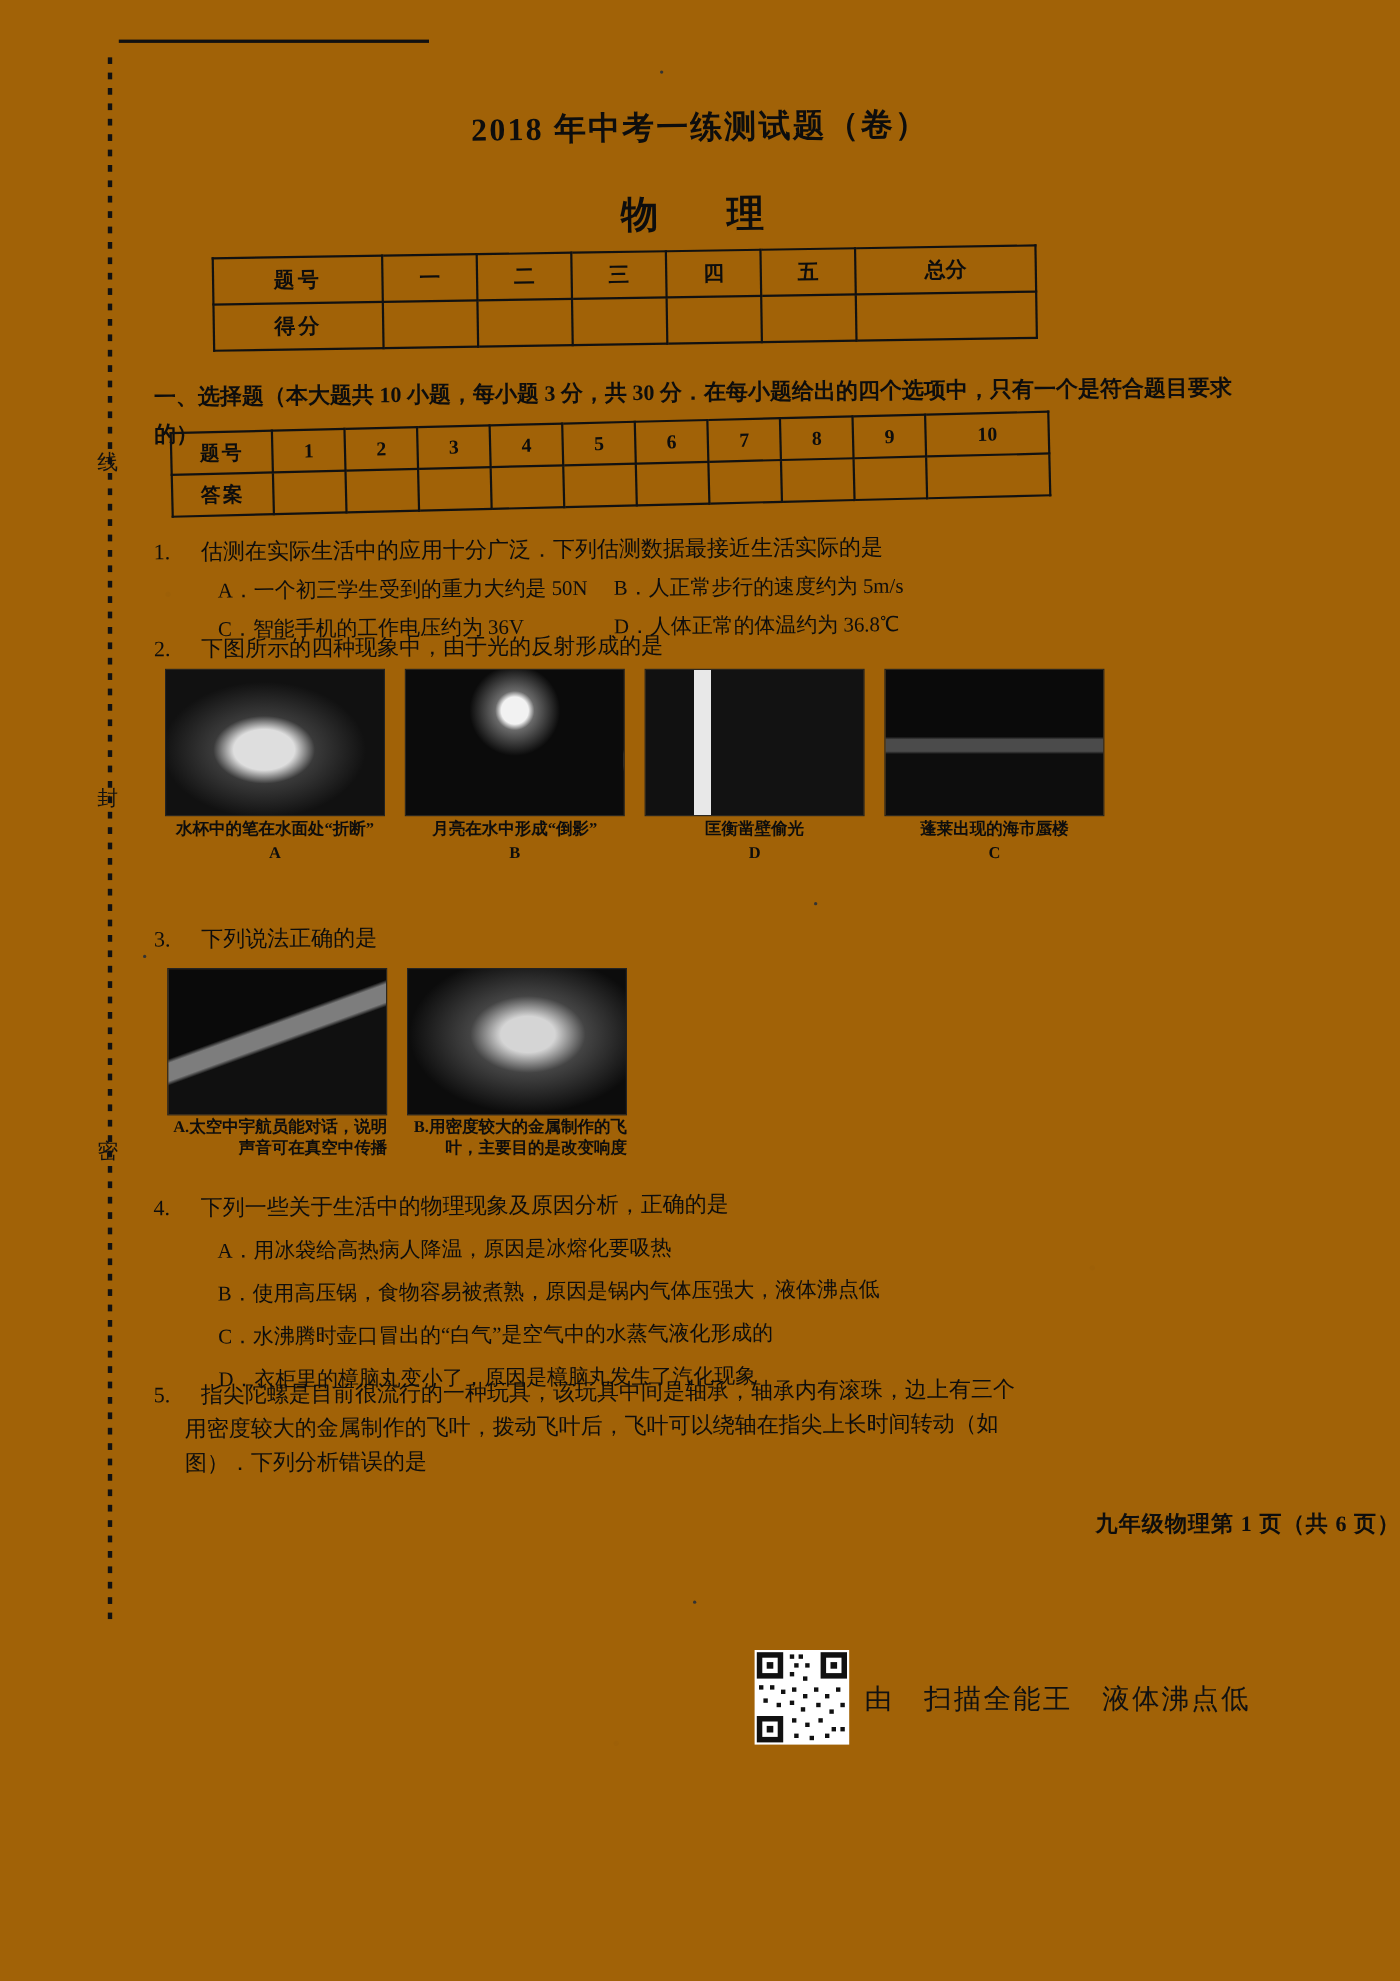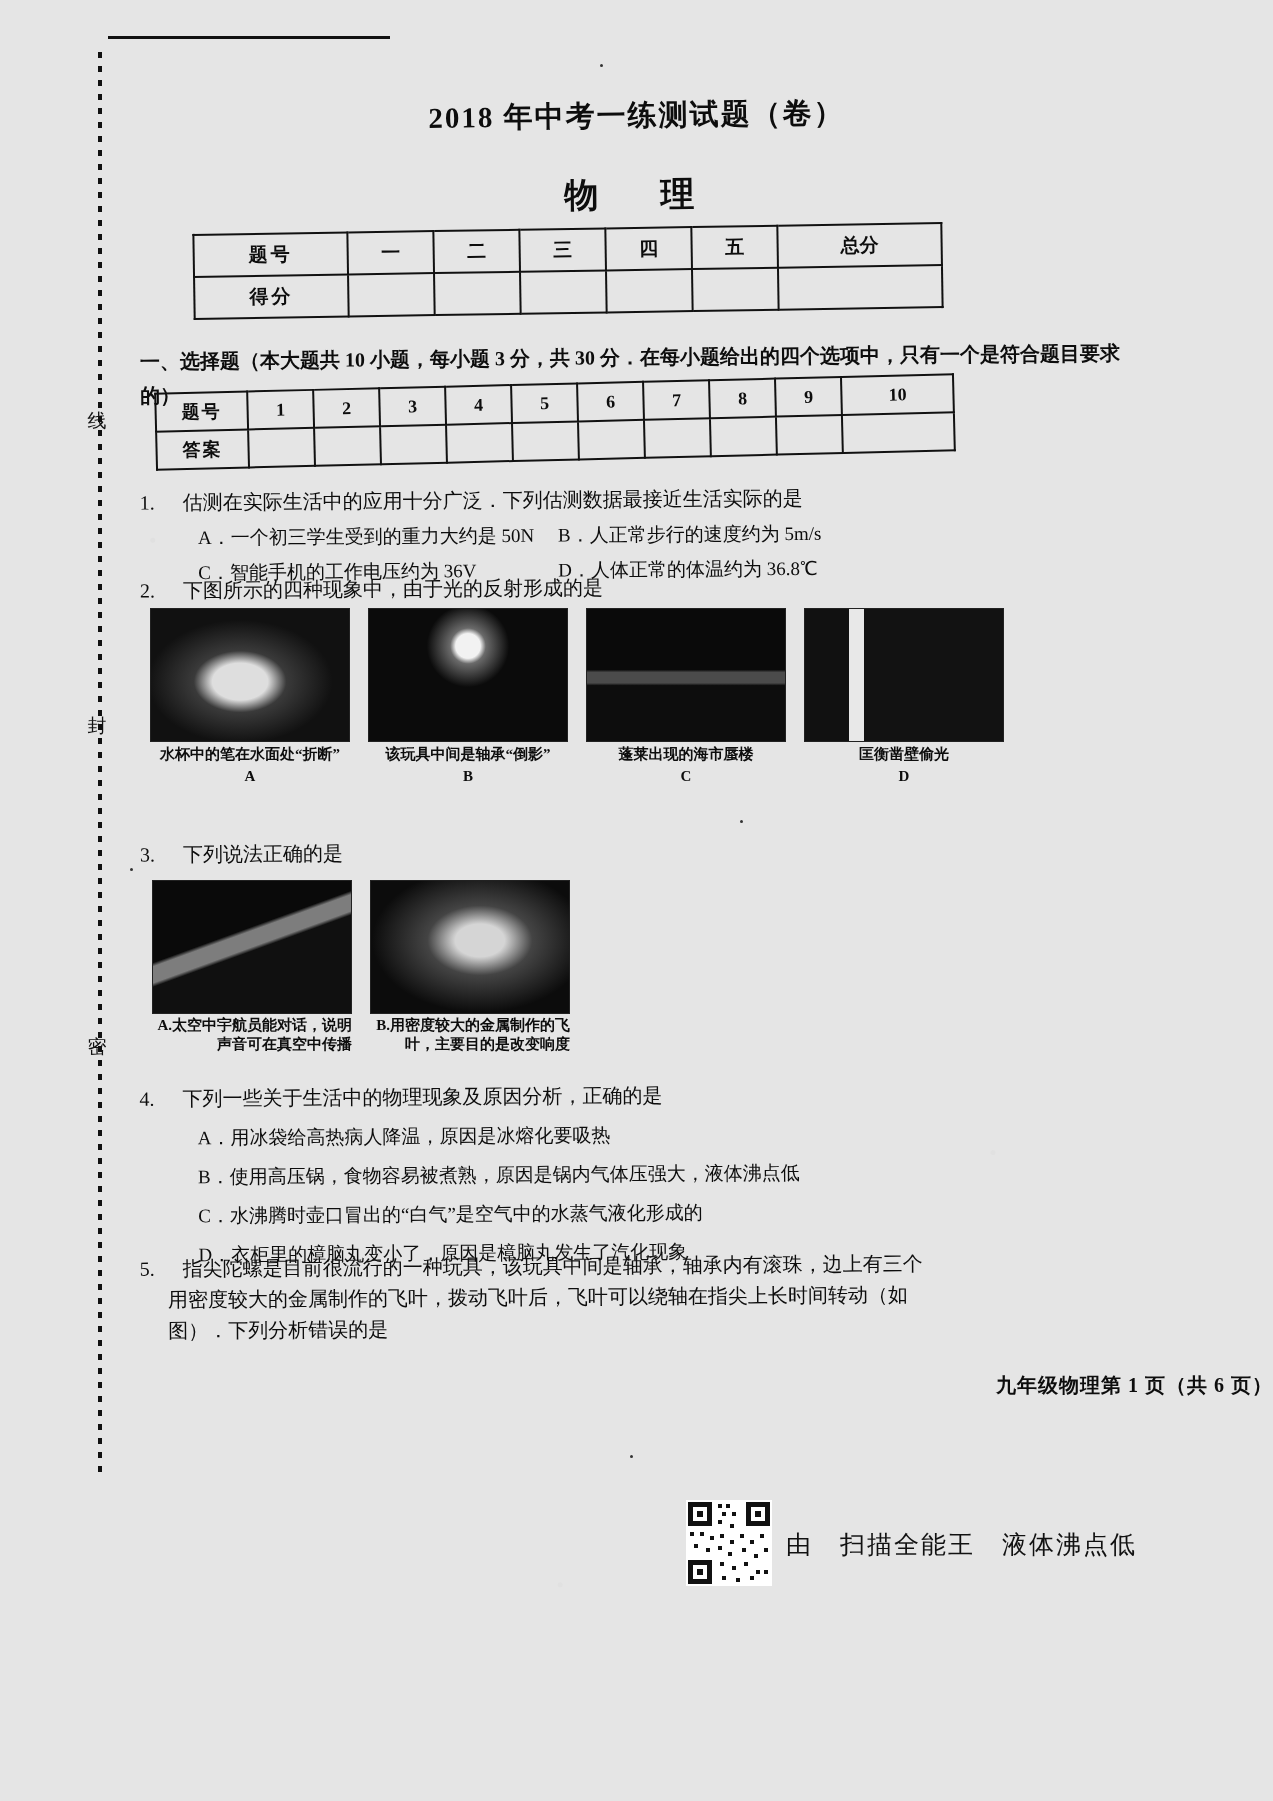--- a/index.html
+++ b/index.html
@@ -6,21 +6,21 @@
   body{
     width:1273px;height:1801px;
     background:#ffffff;
     font-family:"Liberation Serif", serif;
     color:#0d0d0d;
     position:relative;
     overflow:hidden;
   }
   .page{
     position:absolute;inset:0;
-    background:#e5e5e5;
+    background:#a16207;
   }
   
   .grain{
     position:absolute;inset:0;
     background:
       radial-gradient(circle at 12% 30%, rgba(0,0,0,0.025) 0 2px, transparent 3px),
       radial-gradient(circle at 78% 64%, rgba(0,0,0,0.02) 0 2px, transparent 3px),
       radial-gradient(circle at 44% 88%, rgba(0,0,0,0.02) 0 2px, transparent 3px);
     pointer-events:none;
   }
@@ -275,32 +275,32 @@
   </div>
 
   <div class="imgrow imgrow2">
     <div class="pitem">
       <div class="photo ph-a"></div>
       <div class="pcap">水杯中的笔在水面处“折断”</div>
       <div class="pcap">A</div>
     </div>
     <div class="pitem">
       <div class="photo ph-b"></div>
-      <div class="pcap">该玩具中间是轴承“倒影”</div>
+      <div class="pcap">月亮在水中形成“倒影”</div>
       <div class="pcap">B</div>
+    </div>
+    <div class="pitem">
+      <div class="photo ph-d"></div>
+      <div class="pcap">匡衡凿壁偷光</div>
+      <div class="pcap">D</div>
     </div>
     <div class="pitem">
       <div class="photo ph-c"></div>
       <div class="pcap">蓬莱出现的海市蜃楼</div>
       <div class="pcap">C</div>
-    </div>
-    <div class="pitem">
-      <div class="photo ph-d"></div>
-      <div class="pcap">匡衡凿壁偷光</div>
-      <div class="pcap">D</div>
     </div>
   </div>
 
   <div class="q q3">
     <div><span>3.</span><span class="stem">下列说法正确的是</span></div>
   </div>
 
   <div class="imgrow imgrow3">
     <div class="pitem">
       <div class="photo ph-e"></div>

